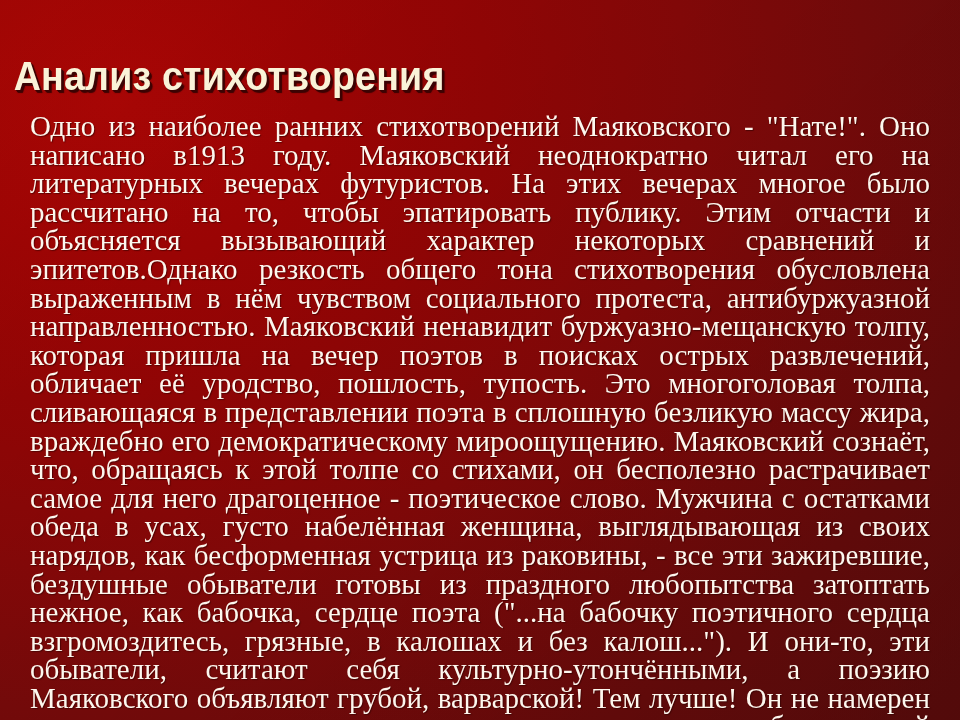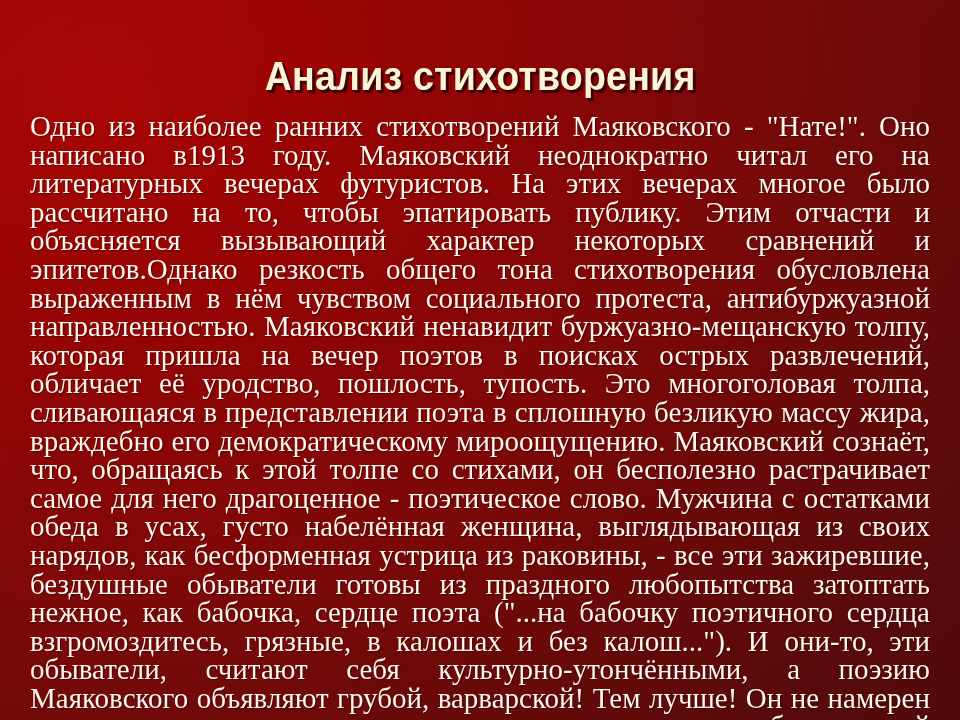--- a/index.html
+++ b/index.html
@@ -51,21 +51,20 @@
     z-index: 2;
     width: 960px;
     height: 720px;
   }
 
   .title-wrap {
     position: absolute;
     left: 0;
     top: 26px;
     width: 960px;
-    text-align: center;
   }
   .slide-title {
     display: inline-block;
     font-family: "Liberation Sans", "DejaVu Sans", sans-serif;
     font-weight: bold;
     font-size: 40px;
     line-height: 46px;
     letter-spacing: 0.2px;
     color: #faf3d8;
     transform: scaleX(0.94);

